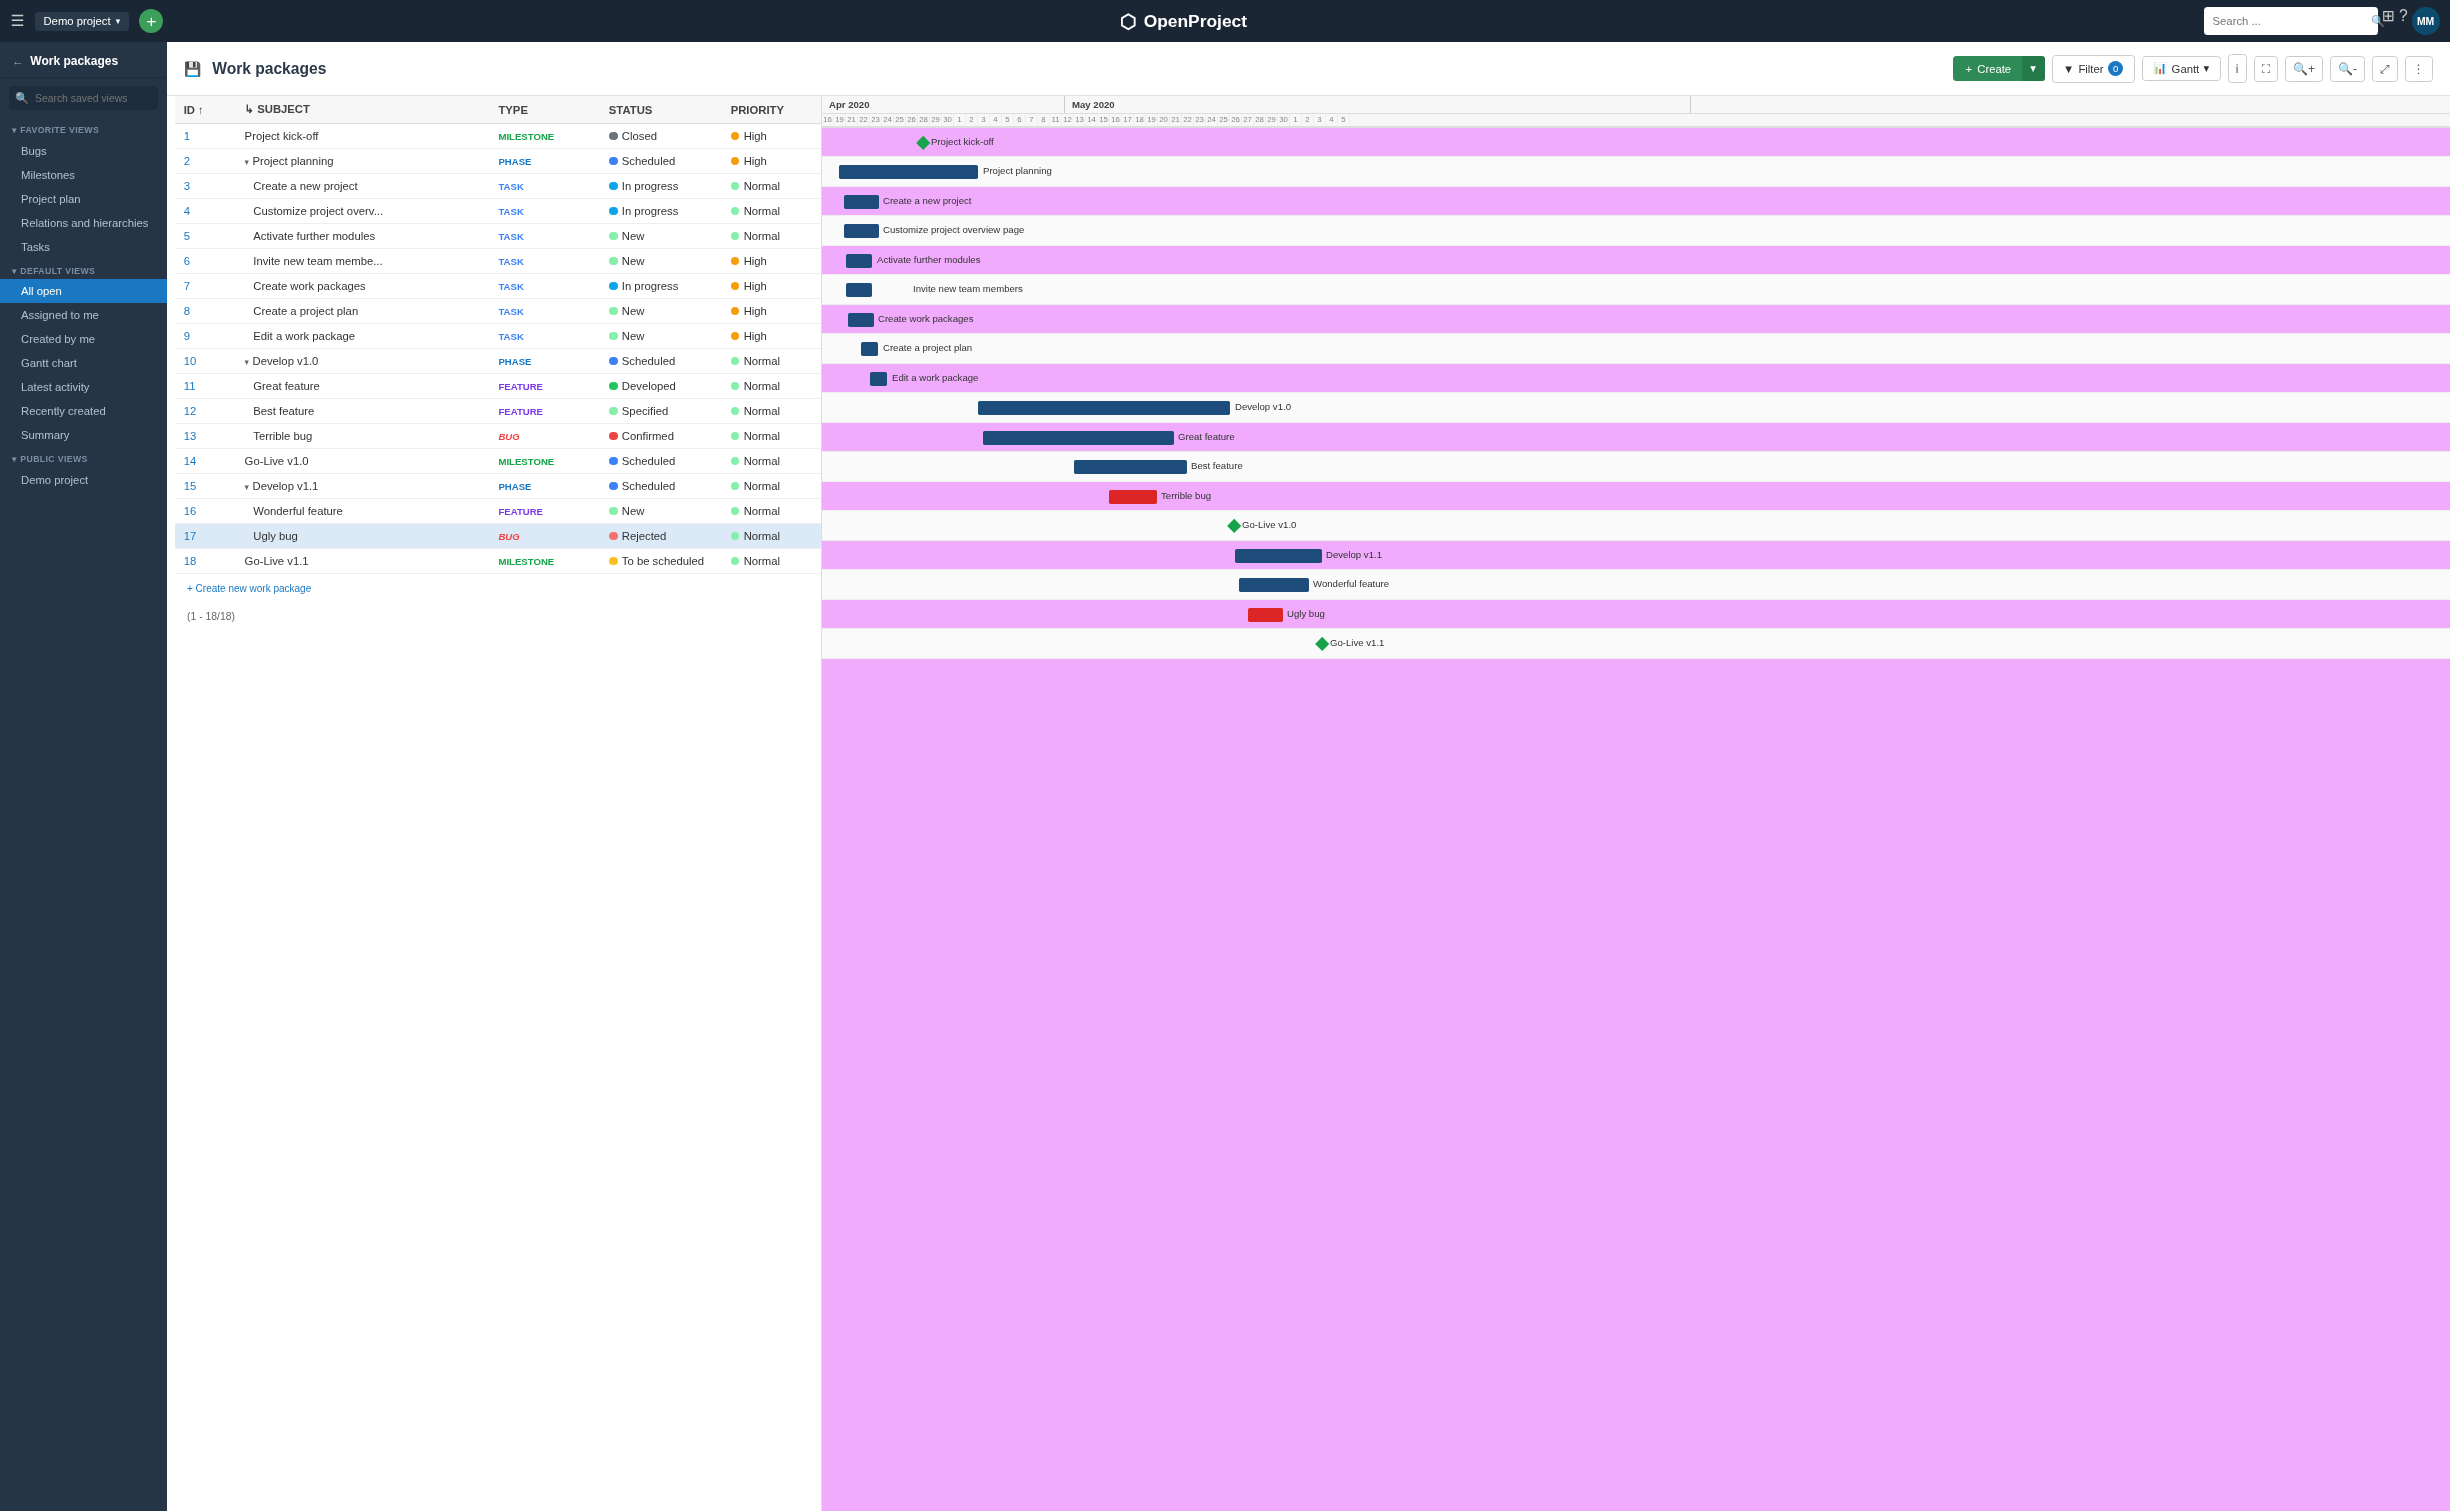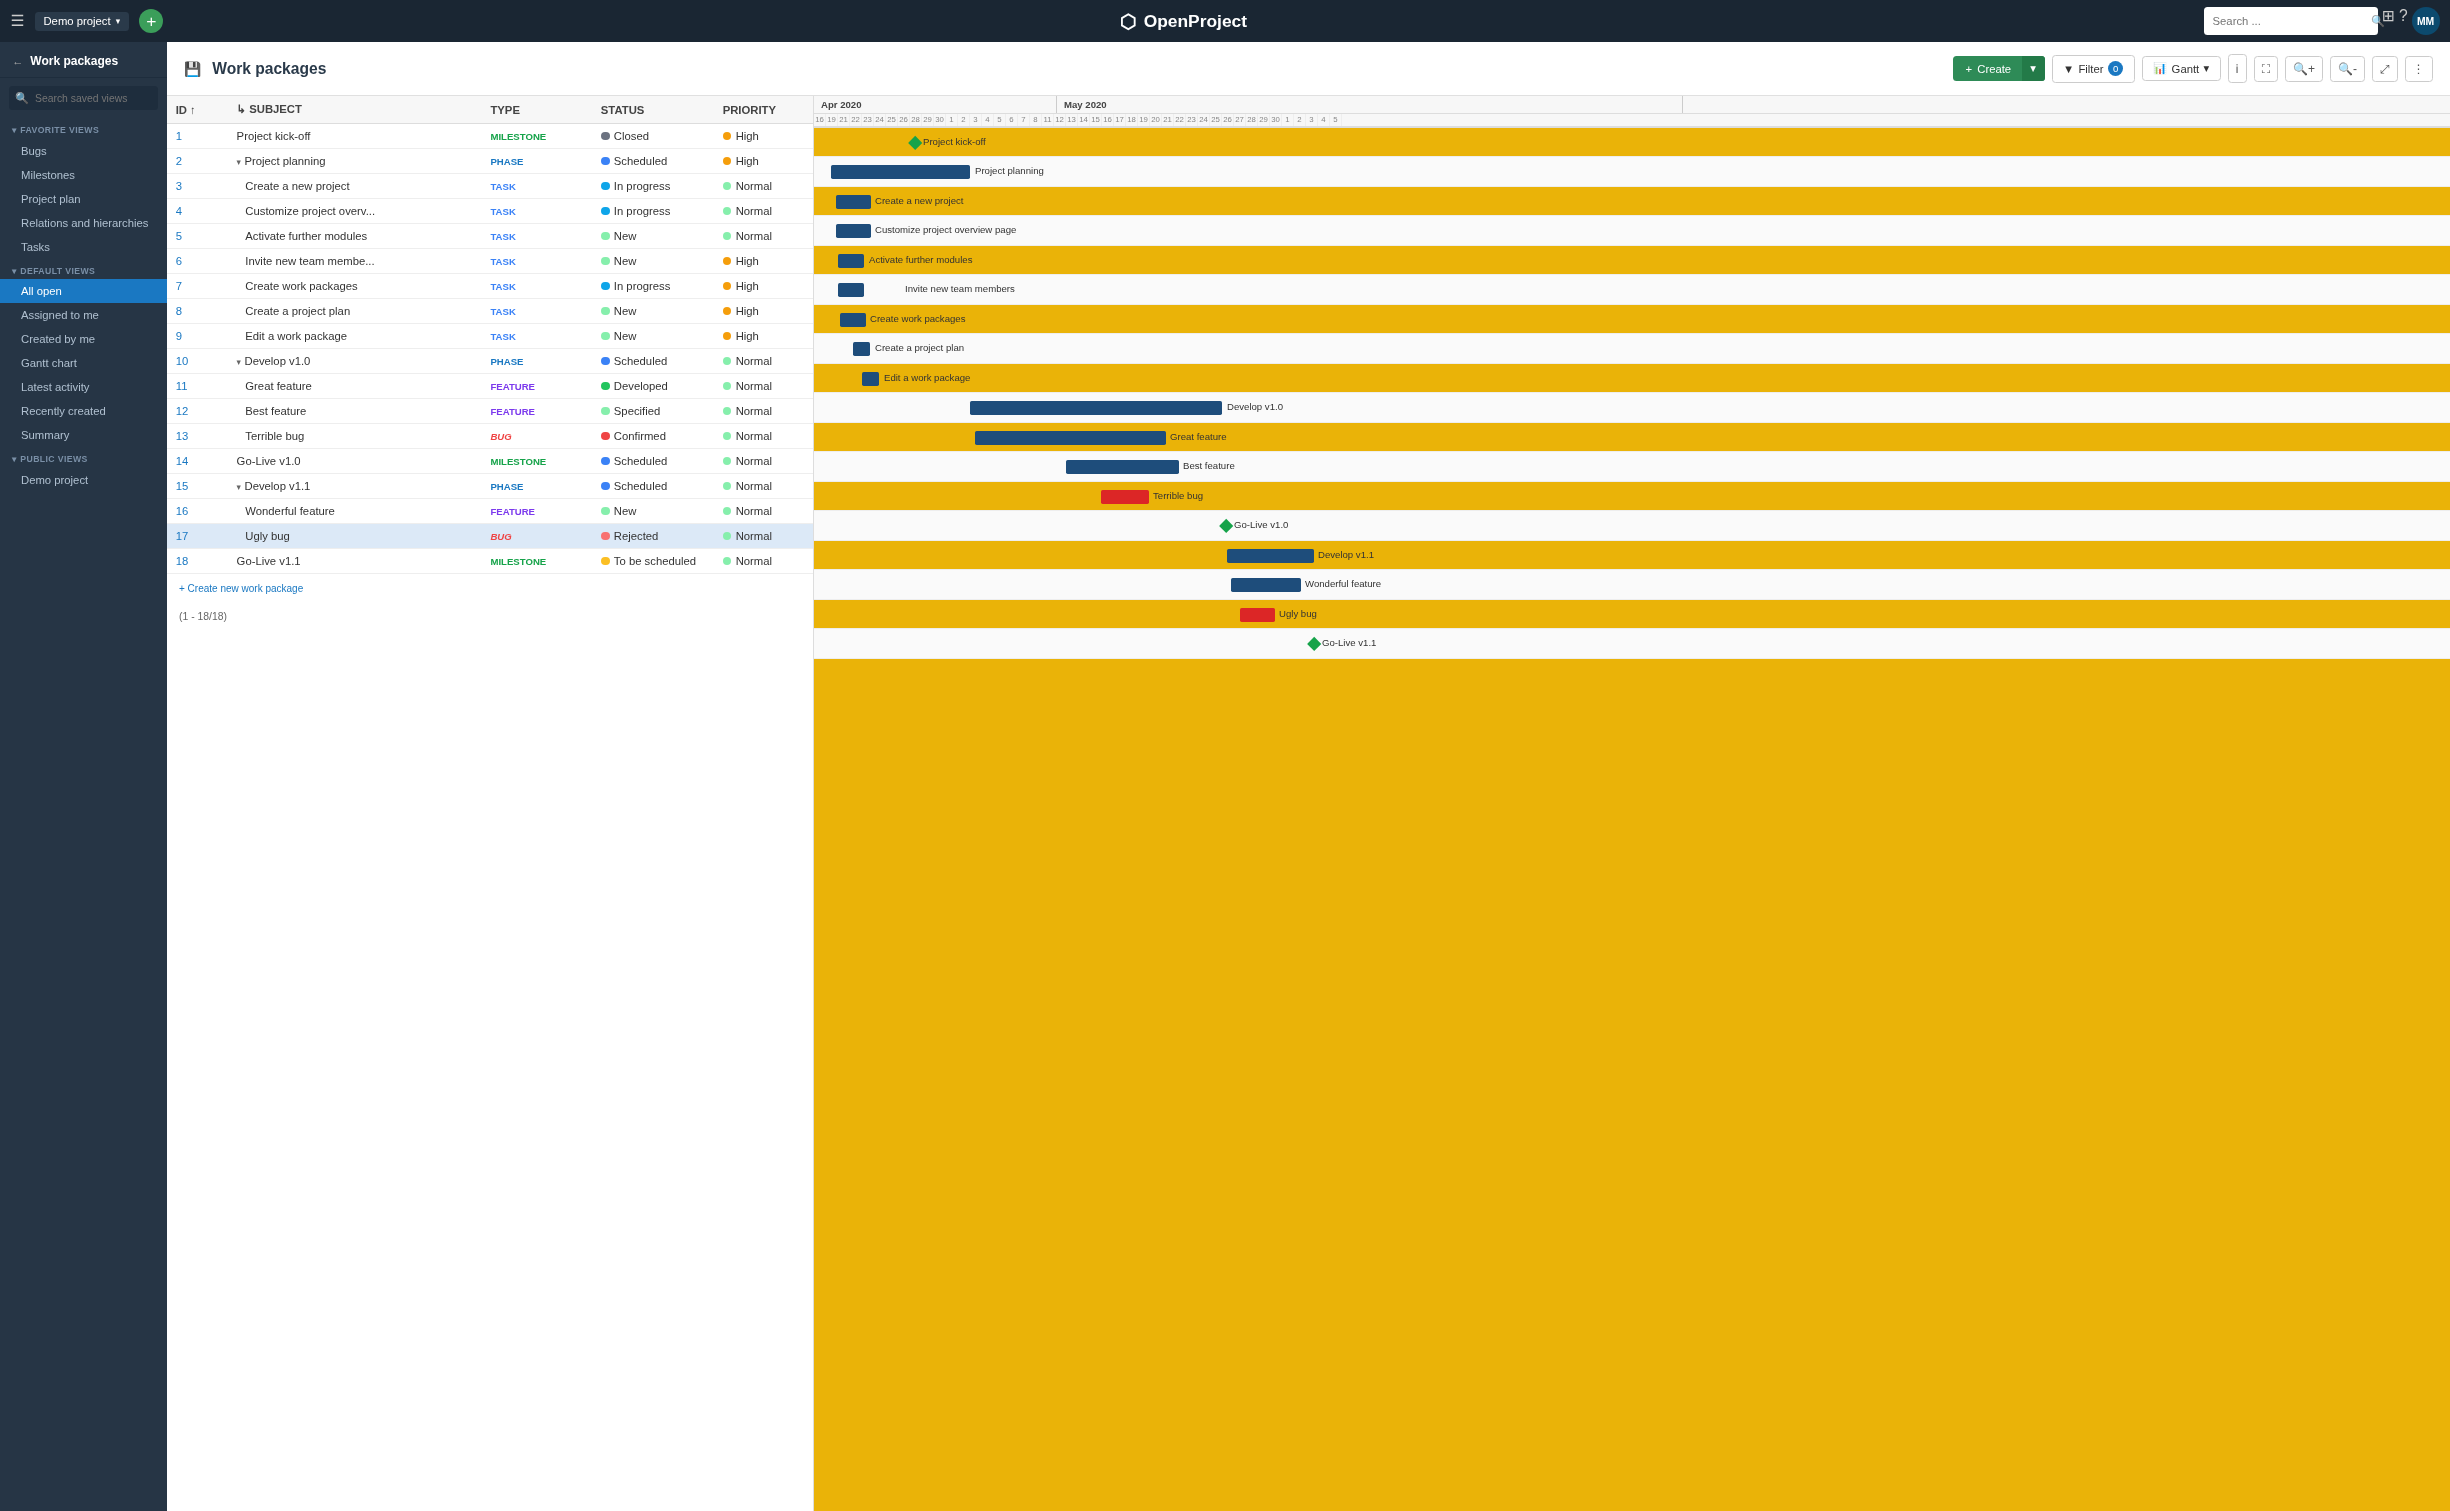--- a/index.html
+++ b/index.html
@@ -230,20 +230,21 @@
       font-size: 12px;
       display: flex;
       align-items: center;
     }
 
     
     .work-area {
       display: flex;
       flex: 1;
       overflow: hidden;
+      padding-left: 8px;
     }
 
     
     .table-section {
       width: 647px;
       flex-shrink: 0;
       overflow-y: auto;
       overflow-x: hidden;
       border-right: 0.9px solid #ddd;
     }
@@ -295,21 +296,21 @@
     .pagination-info {
       padding: 8.7px 12px;
       color: #666;
       font-size: 10.4px;
     }
 
     
     .gantt-section {
       flex: 1;
       overflow: auto;
-      background: #eab308;
+      background: #f0abfc;
     }
     .gantt-month-row {
       display: flex;
       border-bottom: 0.9px solid #ddd;
     }
     .gantt-month {
       border-right: 0.9px solid #ccc;
       padding: 2.6px 7px;
       font-size: 9.6px;
       font-weight: 600;

